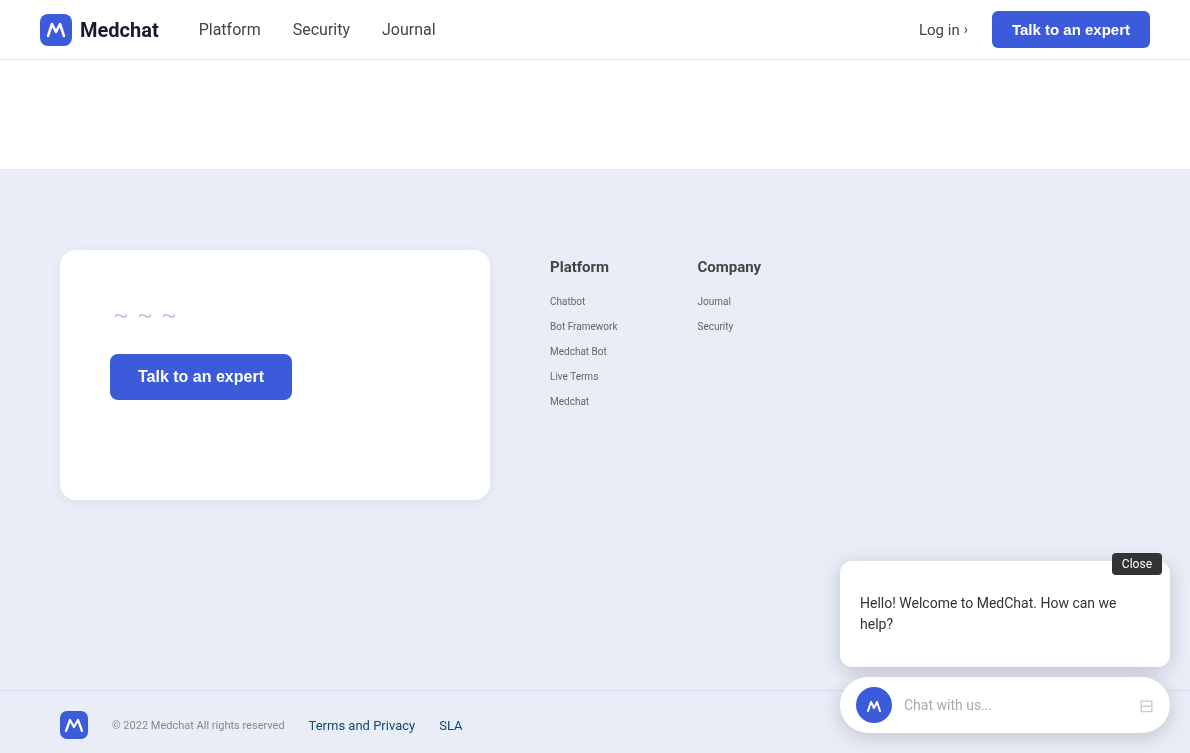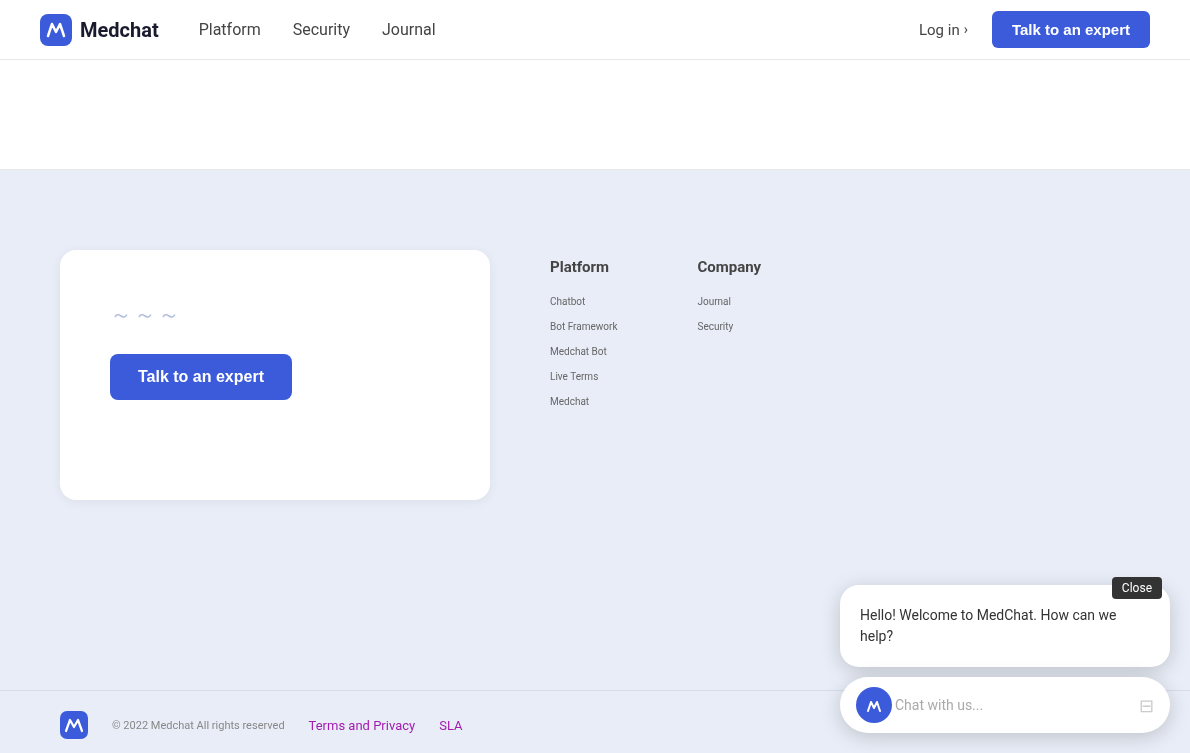--- a/index.html
+++ b/index.html
@@ -173,21 +173,21 @@
     .footer-logo-icon {
       width: 28px;
       height: 28px;
     }
     .footer-copy {
       font-size: 11px;
       color: #888;
     }
     .footer-policy-link {
       font-size: 13px;
-      color: #a21caf;
+      color: #0c4a6e;
       cursor: pointer;
       text-decoration: none;
     }
 
     
     .chat-widget {
       position: fixed;
       bottom: 20px;
       right: 20px;
       width: 330px;
@@ -199,36 +199,36 @@
       font-size: 12px;
       padding: 4px 10px;
       border-radius: 4px;
       position: absolute;
       top: -28px;
       right: 8px;
       margin-top: 20px;
     }
     .chat-bubble {
       background: #fff;
-      border-radius: 19px;
-      padding: 20px 20px;
+      border-radius: 12px;
+      padding: 32px 20px;
       box-shadow: 0 4px 20px rgba(0,0,0,0.18);
       margin-bottom: 10px;
       font-size: 14px;
       color: #333;
       line-height: 1.5;
     }
     .chat-input-row {
       background: #fff;
       border-radius: 30px;
       display: flex;
       align-items: center;
       padding: 10px 16px;
       box-shadow: 0 4px 20px rgba(0,0,0,0.18);
-      gap: 3px;
+      gap: 12px;
     }
     .chat-avatar {
       width: 36px;
       height: 36px;
       background: #3b5bdb;
       border-radius: 50%;
       display: flex;
       align-items: center;
       justify-content: center;
       flex-shrink: 0;

